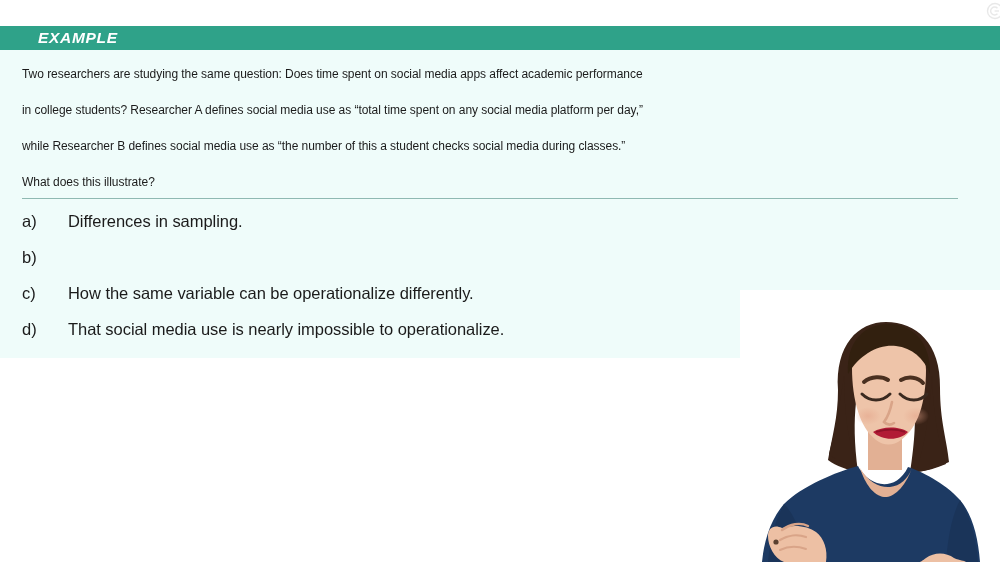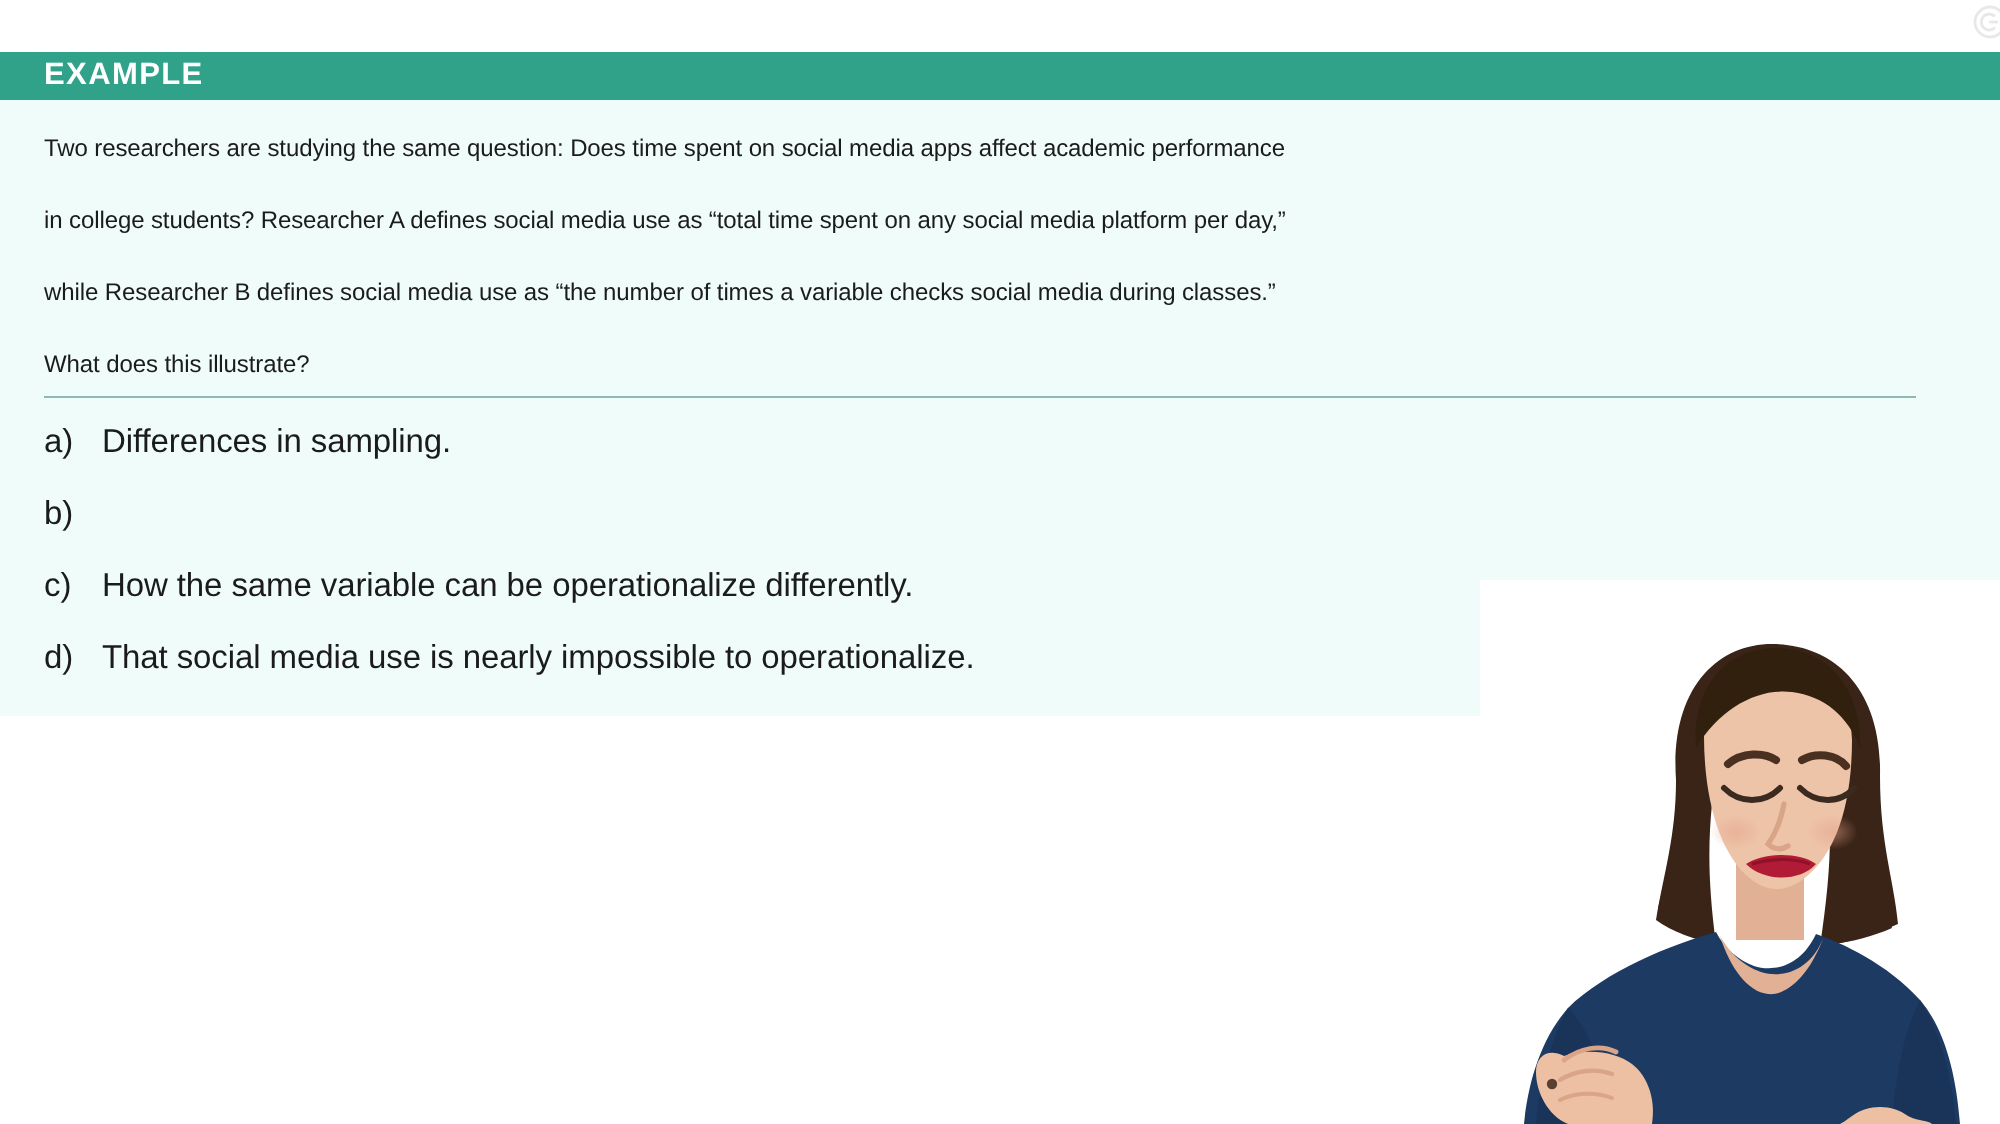--- a/index.html
+++ b/index.html
@@ -42,27 +42,28 @@
 
   #example-header {
     position: absolute;
     left: 0; top: 0;
     width: 1000px;
     height: 24px;
     background: #2fa289;
   }
   #example-header-label {
     position: absolute;
-    left: 22px;
+    left: 38px;
     top: 3px;
     font-size: 15.5px;
     font-weight: bold;
     letter-spacing: 0.7px;
     color: #ffffff;
     line-height: 18px;
+    font-style: italic;
   }
 
   #question-block {
     position: absolute;
     left: 22px;
     top: 30px;
     width: 940px;
   }
   .question-line {
     font-size: 12px;
@@ -94,20 +95,21 @@
     font-size: 16.5px;
     color: #1b1b1b;
     letter-spacing: -0.05px;
   }
   .answer-letter {
     width: 29px;
     flex: 0 0 29px;
   }
   .answer-text {
     white-space: nowrap;
+    margin-left: 17px;
   }
 
   
   #stage {
     position: absolute;
     left: 0; top: 358px;
     width: 1000px; height: 204px;
     background: #ffffff;
   }
 
@@ -137,21 +139,21 @@
 
 <div id="example-panel">
 
   <div id="example-header">
     <div id="example-header-label">EXAMPLE</div>
   </div>
 
   <div id="question-block">
     <div class="question-line">Two researchers are studying the same question: Does time spent on social media apps affect academic performance</div>
     <div class="question-line">in college students? Researcher A defines social media use as “total time spent on any social media platform per day,”</div>
-    <div class="question-line">while Researcher B defines social media use as “the number of times a variable checks social media during classes.”</div>
+    <div class="question-line">while Researcher B defines social media use as “the number of this a student checks social media during classes.”</div>
     <div class="question-line">What does this illustrate?</div>
   </div>
 
   <div id="divider"></div>
 
   <div id="answers-block">
     <div class="answer-row">
       <span class="answer-letter">a)</span>
       <span class="answer-text">Differences in sampling.</span>
     </div>

